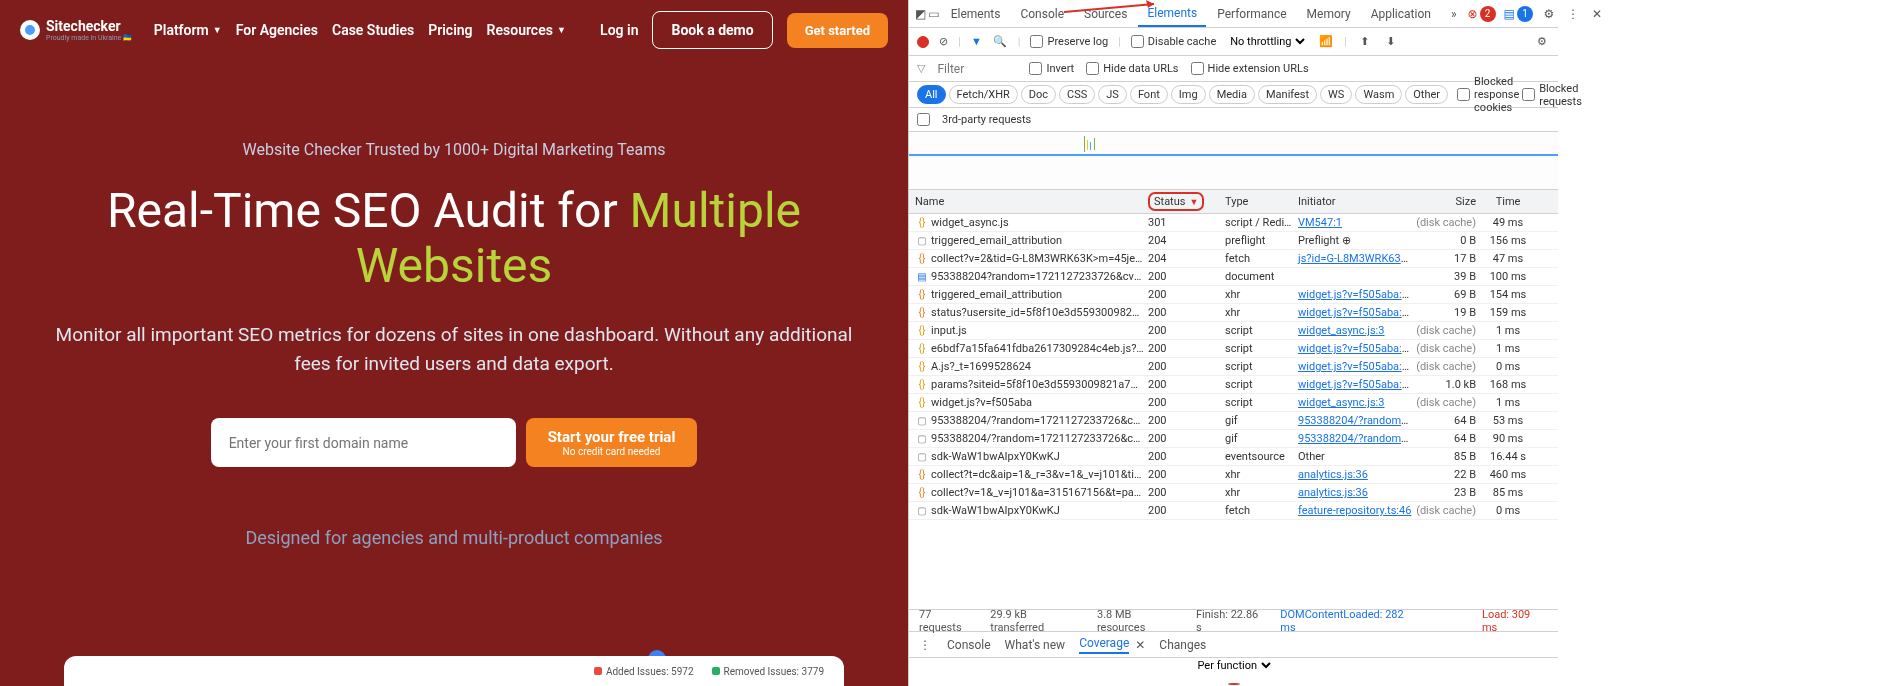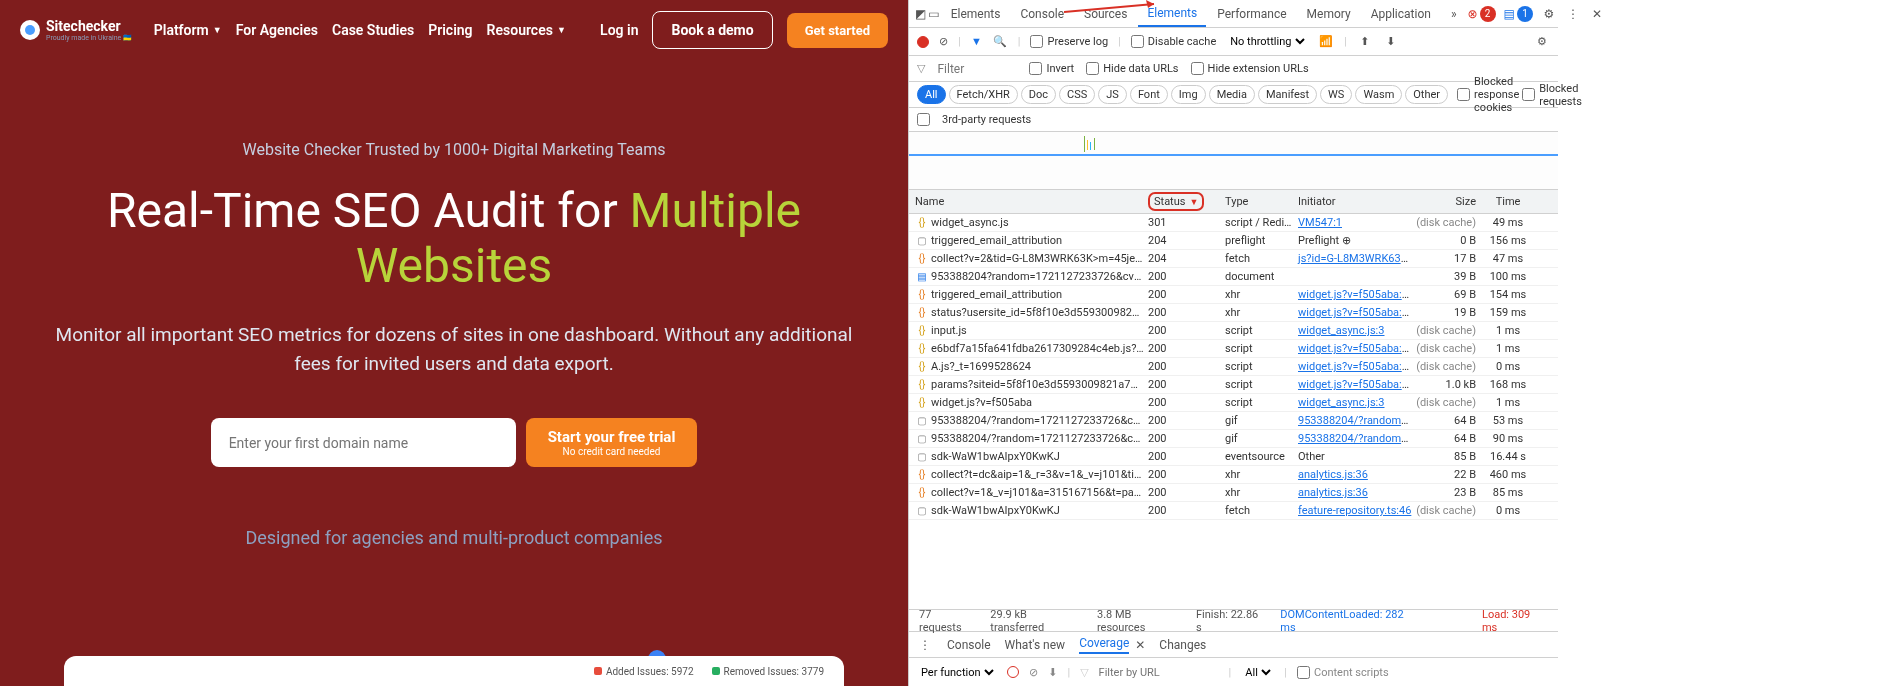--- a/index.html
+++ b/index.html
@@ -93,21 +93,21 @@
 
 .dt-status { display: flex; align-items: center; height: 22px; padding: 0 10px; font-size: 11px; gap: 14px; border-bottom: 1px solid #d0d0d0; color: #555; }
 .dt-status .dom { color: #1a73e8; }
 .dt-status .load { color: #d93025; margin-left: 47px; }
 
 .dt-drawer-tabs { display: flex; align-items: center; height: 26px; padding: 0 8px; gap: 14px; font-size: 12px; border-bottom: 1px solid #d0d0d0; }
 .dr-tab { color: #555; cursor: pointer; }
 .dr-tab.active { color: #1a73e8; border-bottom: 2px solid #1a73e8; padding-bottom: 2px; }
 .dr-close { font-size: 12px; color: #555; cursor: pointer; margin-left: -8px; }
 
-.dt-coverage { display: flex; align-items: center; height: 28px; padding: 0 8px; gap: 10px; font-size: 11px; color: #888; }
+.dt-coverage { display: flex; align-items: center; height: 28px; padding: 0 8px; gap: 10px; font-size: 11px; color: #888; flex-direction: column; }
 .cov-select { border: none; background: transparent; font-size: 11px; }
 </style>
 </head>
 <body>
 
 <div class="website">
   <div class="nav">
     <div class="logo">
       <span class="logo-icon"></span>
       <div>

